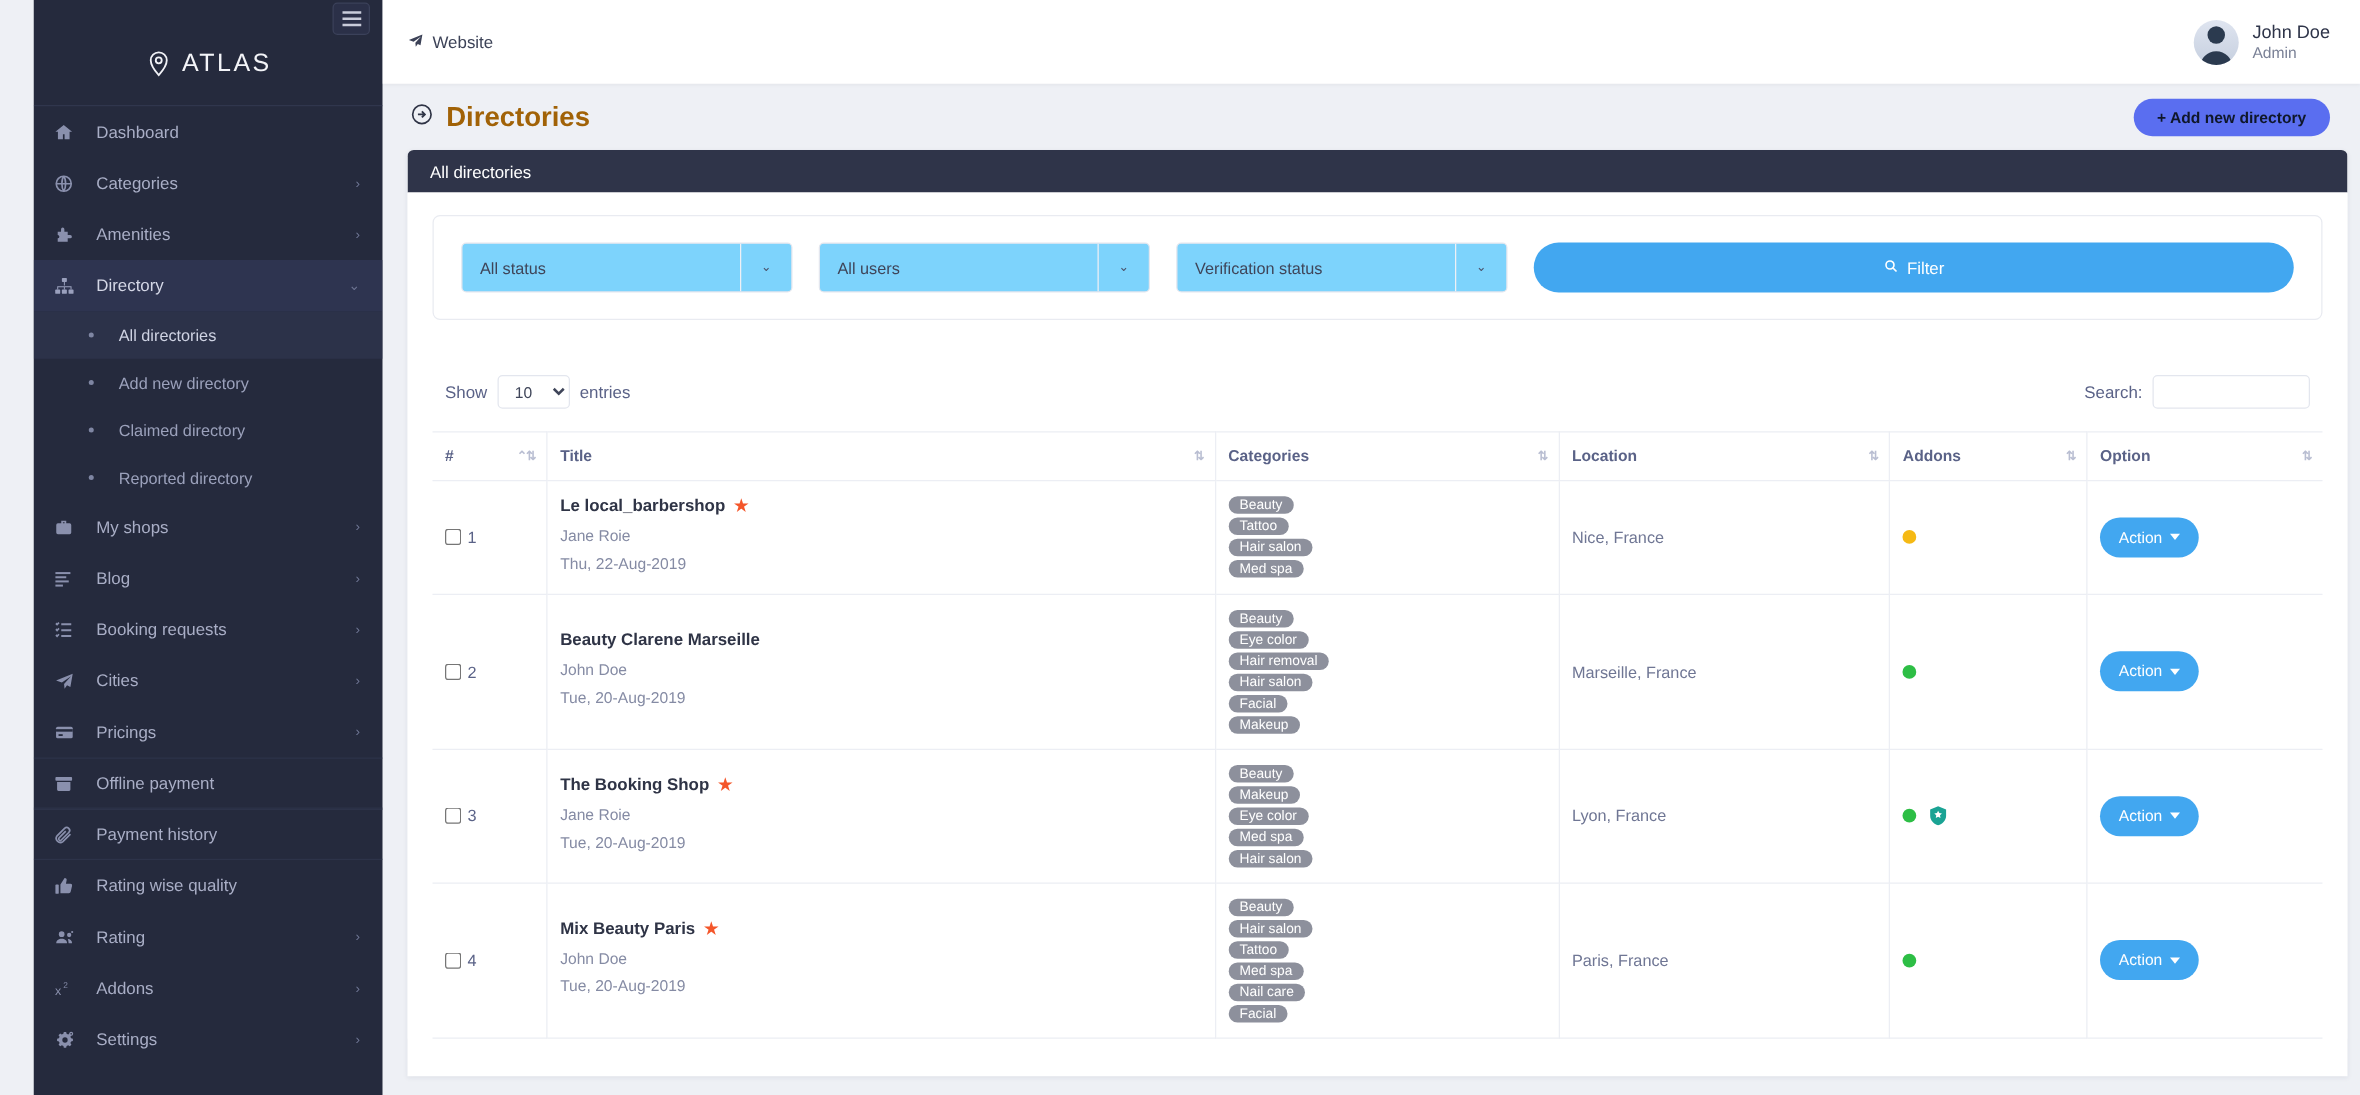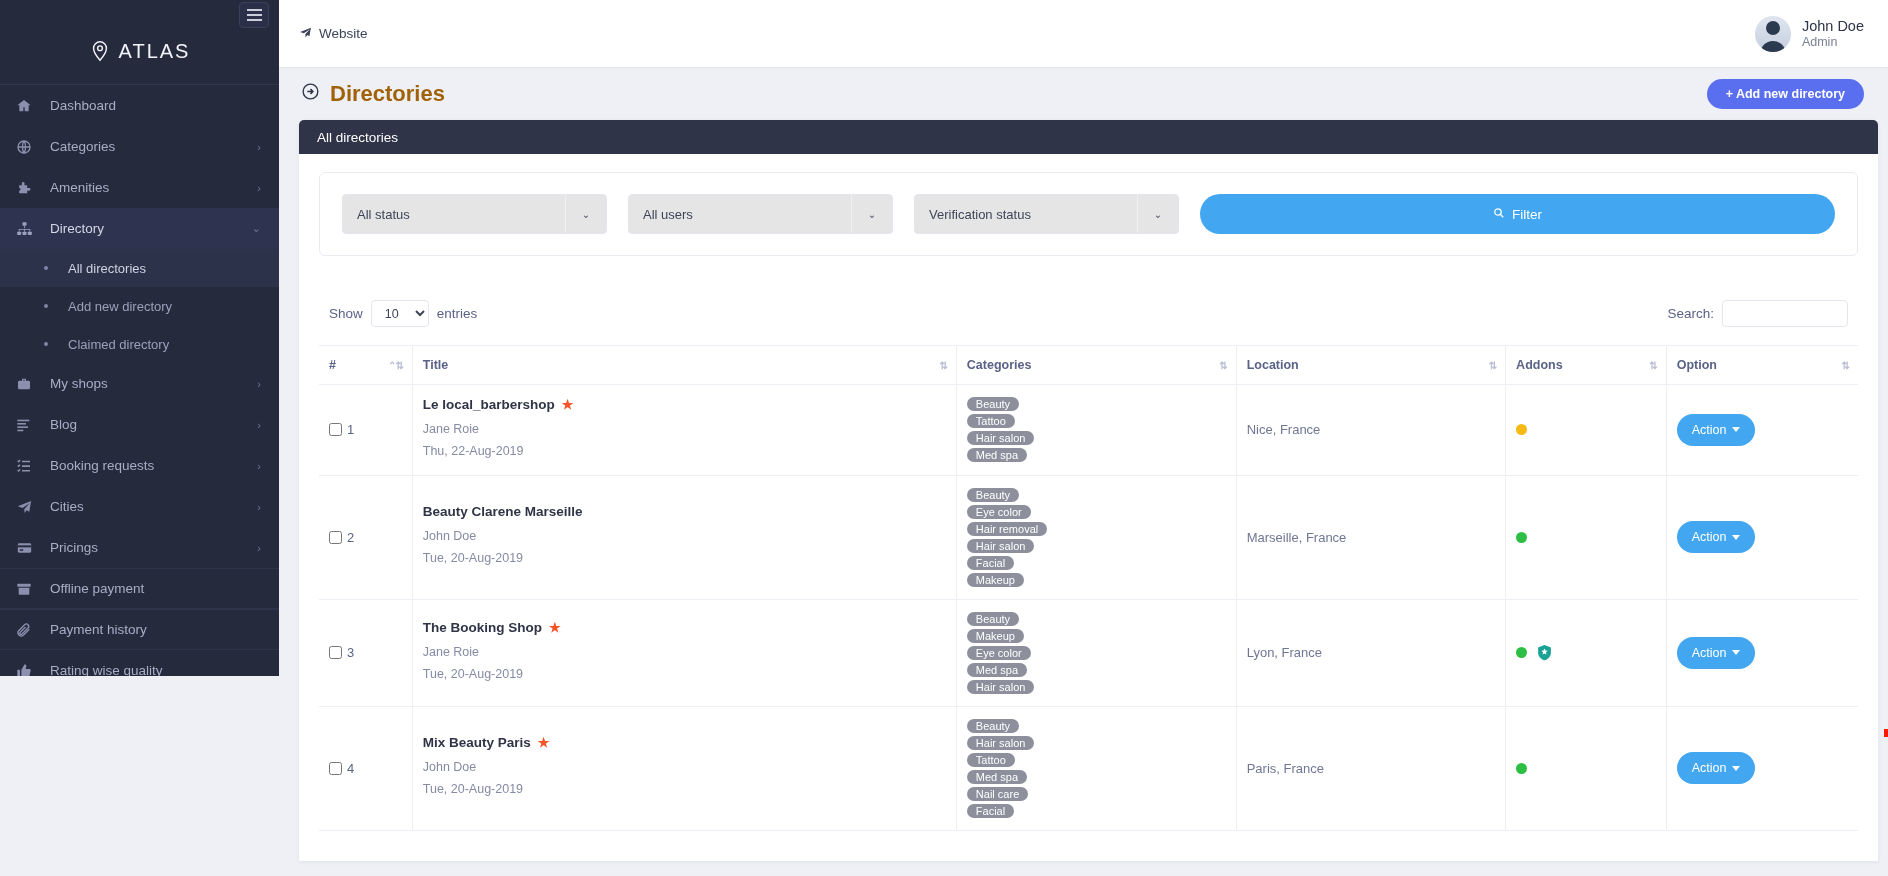--- a/index.html
+++ b/index.html
@@ -6,24 +6,25 @@
   html, body {
     width: 1888px; height: 876px;
     font-family: "Liberation Sans", sans-serif;
     background: #eef0f5;
     overflow: hidden;
   }
   body { display: flex; }
 
   
   #sidebar {
-    width: 279px; height: 676px; flex: 0 0 279px;
+    width: 279px; height: 876px; flex: 0 0 279px;
     background: #252a3d;
     position: relative;
     overflow: hidden;
+    margin-left: 27px;
   }
   .sb-topbar { height: 30px; position: relative; }
   .burger {
     position: absolute; right: 10px; top: 2px;
     width: 30px; height: 26px;
     border: 1px solid #3b415a; border-radius: 4px;
     background: #2b3048;
     display: flex; flex-direction: column; justify-content: center;
     align-items: center; gap: 3px; cursor: pointer;
   }
@@ -96,21 +97,21 @@
 
   .page-head {
     height: 53px; display: flex; align-items: center;
     justify-content: space-between; padding: 0 24px 0 22px;
   }
   .page-title {
     display: flex; align-items: flex-start; gap: 10px;
     font-size: 22px; color: #a16207; font-weight: 700;
   }
   .btn-add {
-    background: #5a6ef0; color: #ffffff; border: none; border-radius: 20px;
+    background: #5a6ef0; color: #0f172a; border: none; border-radius: 20px;
     padding: 0 19px; height: 30px; font-size: 12.5px; cursor: pointer;
     font-family: inherit; font-weight: bold;
   }
 
   .panel {
     margin: 0 10px 0 20px; border-radius: 5px 5px 0 0;
     background: #fff; overflow: hidden;
     box-shadow: 0 1px 4px rgba(30,40,70,.07);
     height: 741px;
   }
@@ -122,21 +123,21 @@
   .panel-body { padding: 18px 20px 0 20px; background: #fff; }
 
   .filter-card {
     border: 1px solid #e9ebf1; border-radius: 6px;
     padding: 21px 22px; display: flex; align-items: center; gap: 21px;
     background: #fff;
   }
   .sel {
     position: relative; height: 40px; border: 1px solid #e3e6ee;
     border-radius: 4px; display: flex; align-items: center;
-    background: #e5e5e5; cursor: pointer;
+    background: #7dd3fc; cursor: pointer;
   }
   .sel .val { padding-left: 14px; font-size: 13px; color: #3f4559; flex: 1; }
   .sel .caret {
     width: 41px; height: 100%; border-left: 1px solid #eef0f5;
     display: flex; align-items: center; justify-content: center;
     color: #4a5068; font-size: 10px;
   }
   .sel-status { width: 265px; }
   .sel-users { width: 265px; }
   .sel-verify { width: 265px; }
@@ -303,20 +304,24 @@
     <span class="dot"></span>
     <span>All directories</span>
   </div>
   <div class="sb-sub">
     <span class="dot"></span>
     <span>Add new directory</span>
   </div>
   <div class="sb-sub">
     <span class="dot"></span>
     <span>Claimed directory</span>
+  </div>
+  <div class="sb-sub">
+    <span class="dot"></span>
+    <span>Reported directory</span>
   </div>
 
   <div class="sb-item">
     <span class="ic">
       <svg width="16" height="16" viewBox="0 0 24 24" fill="#8a90ad">
           <path d="M9 4h6v3h4a2 2 0 0 1 2 2v9a2 2 0 0 1-2 2H5a2 2 0 0 1-2-2V9a2 2 0 0 1 2-2h4V4zm2 1.6v1.4h2V5.6h-2z"></path>
         </svg>
     </span>
     <span class="lbl">My shops</span>
     <span class="chev">›</span>

